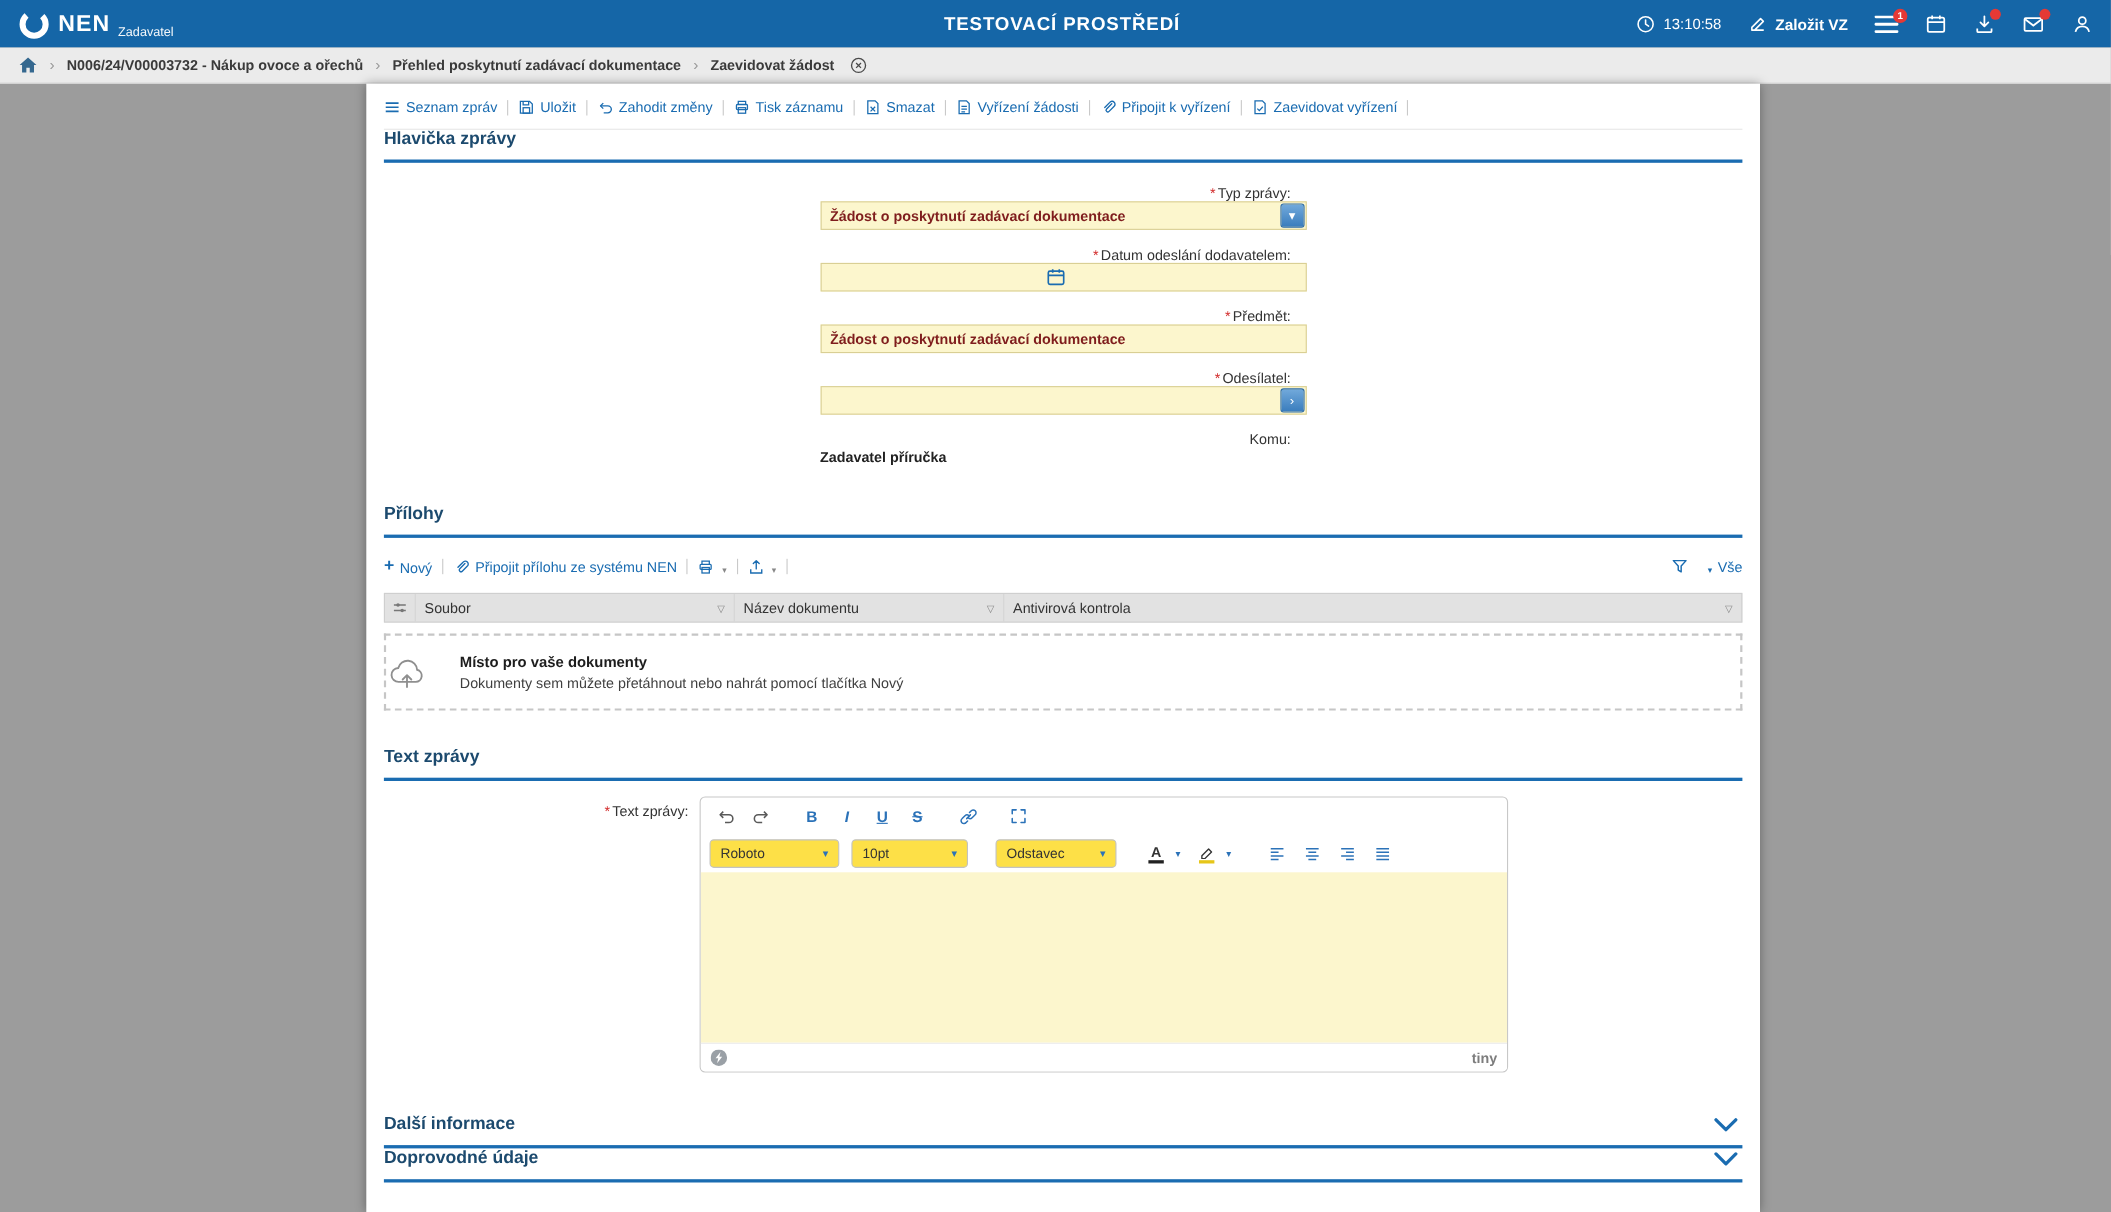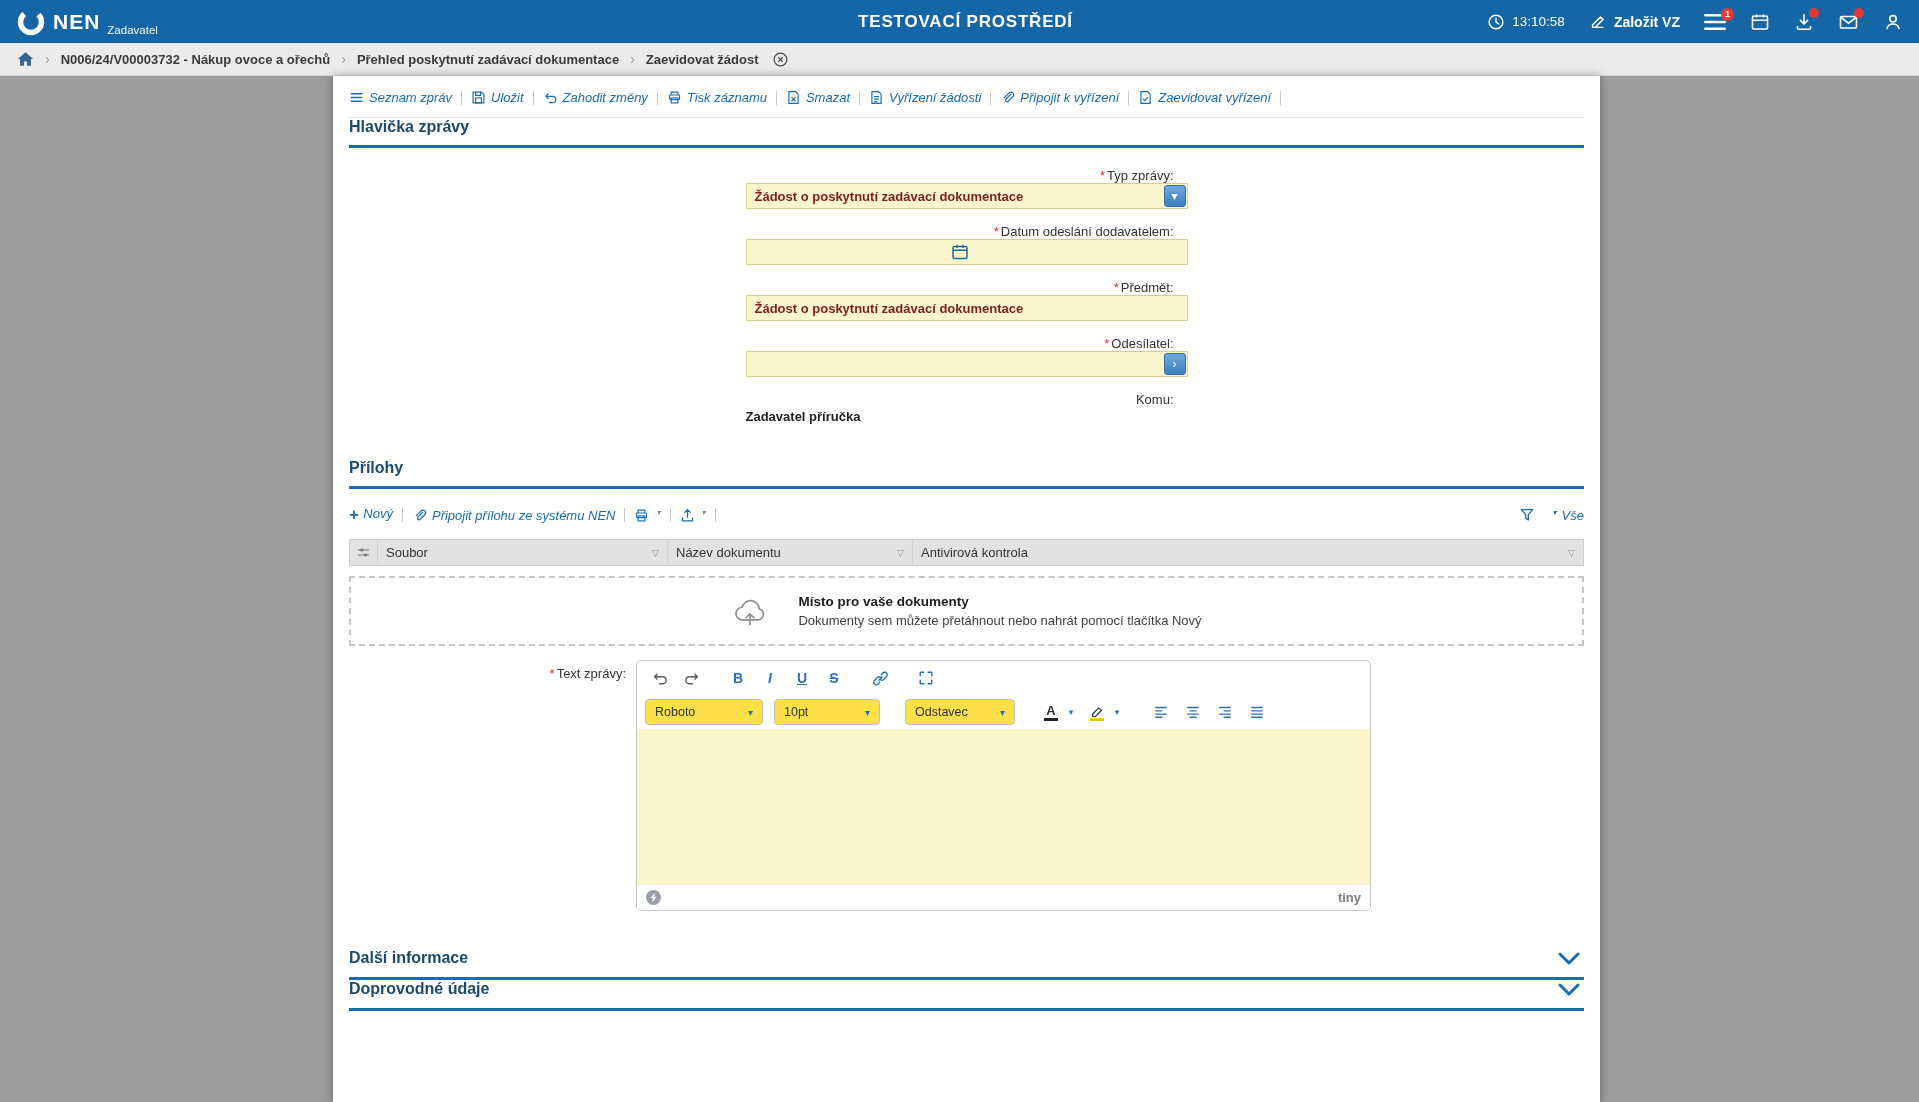--- a/index.html
+++ b/index.html
@@ -33,22 +33,22 @@
   .crumb-close { display:flex; align-items:center; margin-left:2px; cursor:pointer; }
 
   
   .main { height:1026px; }
   .card { margin-left:333px; width:1267px; height:100%; background:#fff;
     box-shadow:0 0 9px rgba(0,0,0,.35); padding:0 16px; overflow:hidden; }
 
   
   .doc-toolbar { display:flex; align-items:center; padding:14px 0 12px;
     border-bottom:1px solid #e7e7e7; }
-  .tb-item { display:flex; align-items:flex-start; gap:5px; color:#1a6cb1;
-    font-size:13px; cursor:pointer; white-space:nowrap;font-style:italic; }
+  .tb-item { display:flex; align-items:flex-end; gap:5px; color:#1a6cb1;
+    font-size:13px; cursor:pointer; white-space:nowrap; }
   .tb-sep { width:1px; height:14px; background:#c9c9c9; margin:0 9px; }
 
   
   .section-head { display:flex; align-items:center; justify-content:space-between;
     padding-bottom:9px; border-bottom:3px solid #1a6cb1; }
   .section-title { font-size:16px; font-weight:bold; color:#1c4a6e; }
   .collapse-chevron { cursor:pointer; padding:0 4px; }
 
   
   .form { margin-top:20px; }
@@ -75,21 +75,21 @@
   .mini-chevron { font-size:8px; color:#888; margin-left:2px; }
   .table-head { display:flex; height:27px; background:#e2e2e2;
     border:1px solid #cfcfcf; margin-top:10px; font-size:13px; color:#333; }
   .th { display:flex; align-items:center; padding:0 8px; border-right:1px solid #d4d4d4;
     cursor:pointer; }
   .th:last-child { border-right:none; }
   .th-icon { width:28px; justify-content:center; padding:0; }
   .th-soubor { width:290px; } .th-nazev { width:245px; } .th-antivir { flex:1; }
   .tri { margin-left:auto; color:#8a8a8a; font-size:9px; padding-left:8px; }
   .dropzone { margin-top:10px; height:70px; border:2px dashed #c6c6c6;
-    display:flex; align-items:center; justify-content:center; gap:29px; cursor:pointer; }
+    display:flex; align-items:center; justify-content:flex-start; gap:29px; cursor:pointer; }
   .dz-title { font-weight:bold; font-size:13.5px; color:#1d1d1d; }
   .dz-hint { font-size:13px; color:#3f3f3f; margin-top:4px; }
 
   
   .editor-row { display:flex; margin-top:14px; }
   .editor-label { width:287px; text-align:right; padding:6px 10px 0 0; font-size:13px; color:#333; }
   .editor { width:735px; height:251px; border:1px solid #c8c8c8; border-radius:5px;
     display:flex; flex-direction:column; overflow:hidden; background:#fff; }
   .ed-row { display:flex; align-items:center; gap:2px; padding:4px 8px; }
   .ed-btn { width:30px; height:26px; display:flex; align-items:center; justify-content:center;
@@ -415,20 +415,23 @@
     <svg width="38" height="30" viewBox="0 0 40 32" fill="none" stroke="#8f8f8f" stroke-width="1.8">
       <path d="M12 25.5h16.5a6 6 0 001.3-11.8A9.3 9.3 0 0011.5 12a5.8 5.8 0 00.5 13.5z"></path>
       <path d="M20 30.5V19.5M15.8 23.2L20 19l4.2 4.2" stroke-linecap="round" stroke-linejoin="round"></path>
     </svg>
     <div class="dz-text">
       <div class="dz-title">Místo pro vaše dokumenty</div>
       <div class="dz-hint">Dokumenty sem můžete přetáhnout nebo nahrát pomocí tlačítka Nový</div>
     </div>
   </div>
 
+  <div class="section-head" style="margin-top:34px;">
+    <span class="section-title">Text zprávy</span>
+  </div>
 
   <div class="editor-row">
     <div class="editor-label"><span class="req">*</span><span>Text zprávy:</span></div>
 
     <div class="editor">
 
       <div class="ed-row">
         <div class="ed-btn gray">
           <svg width="16" height="16" viewBox="0 0 18 18" fill="none" stroke="#5a5a5a" stroke-width="1.6">
                 <path d="M3 7.5h9a4 4 0 010 8H8"></path>

